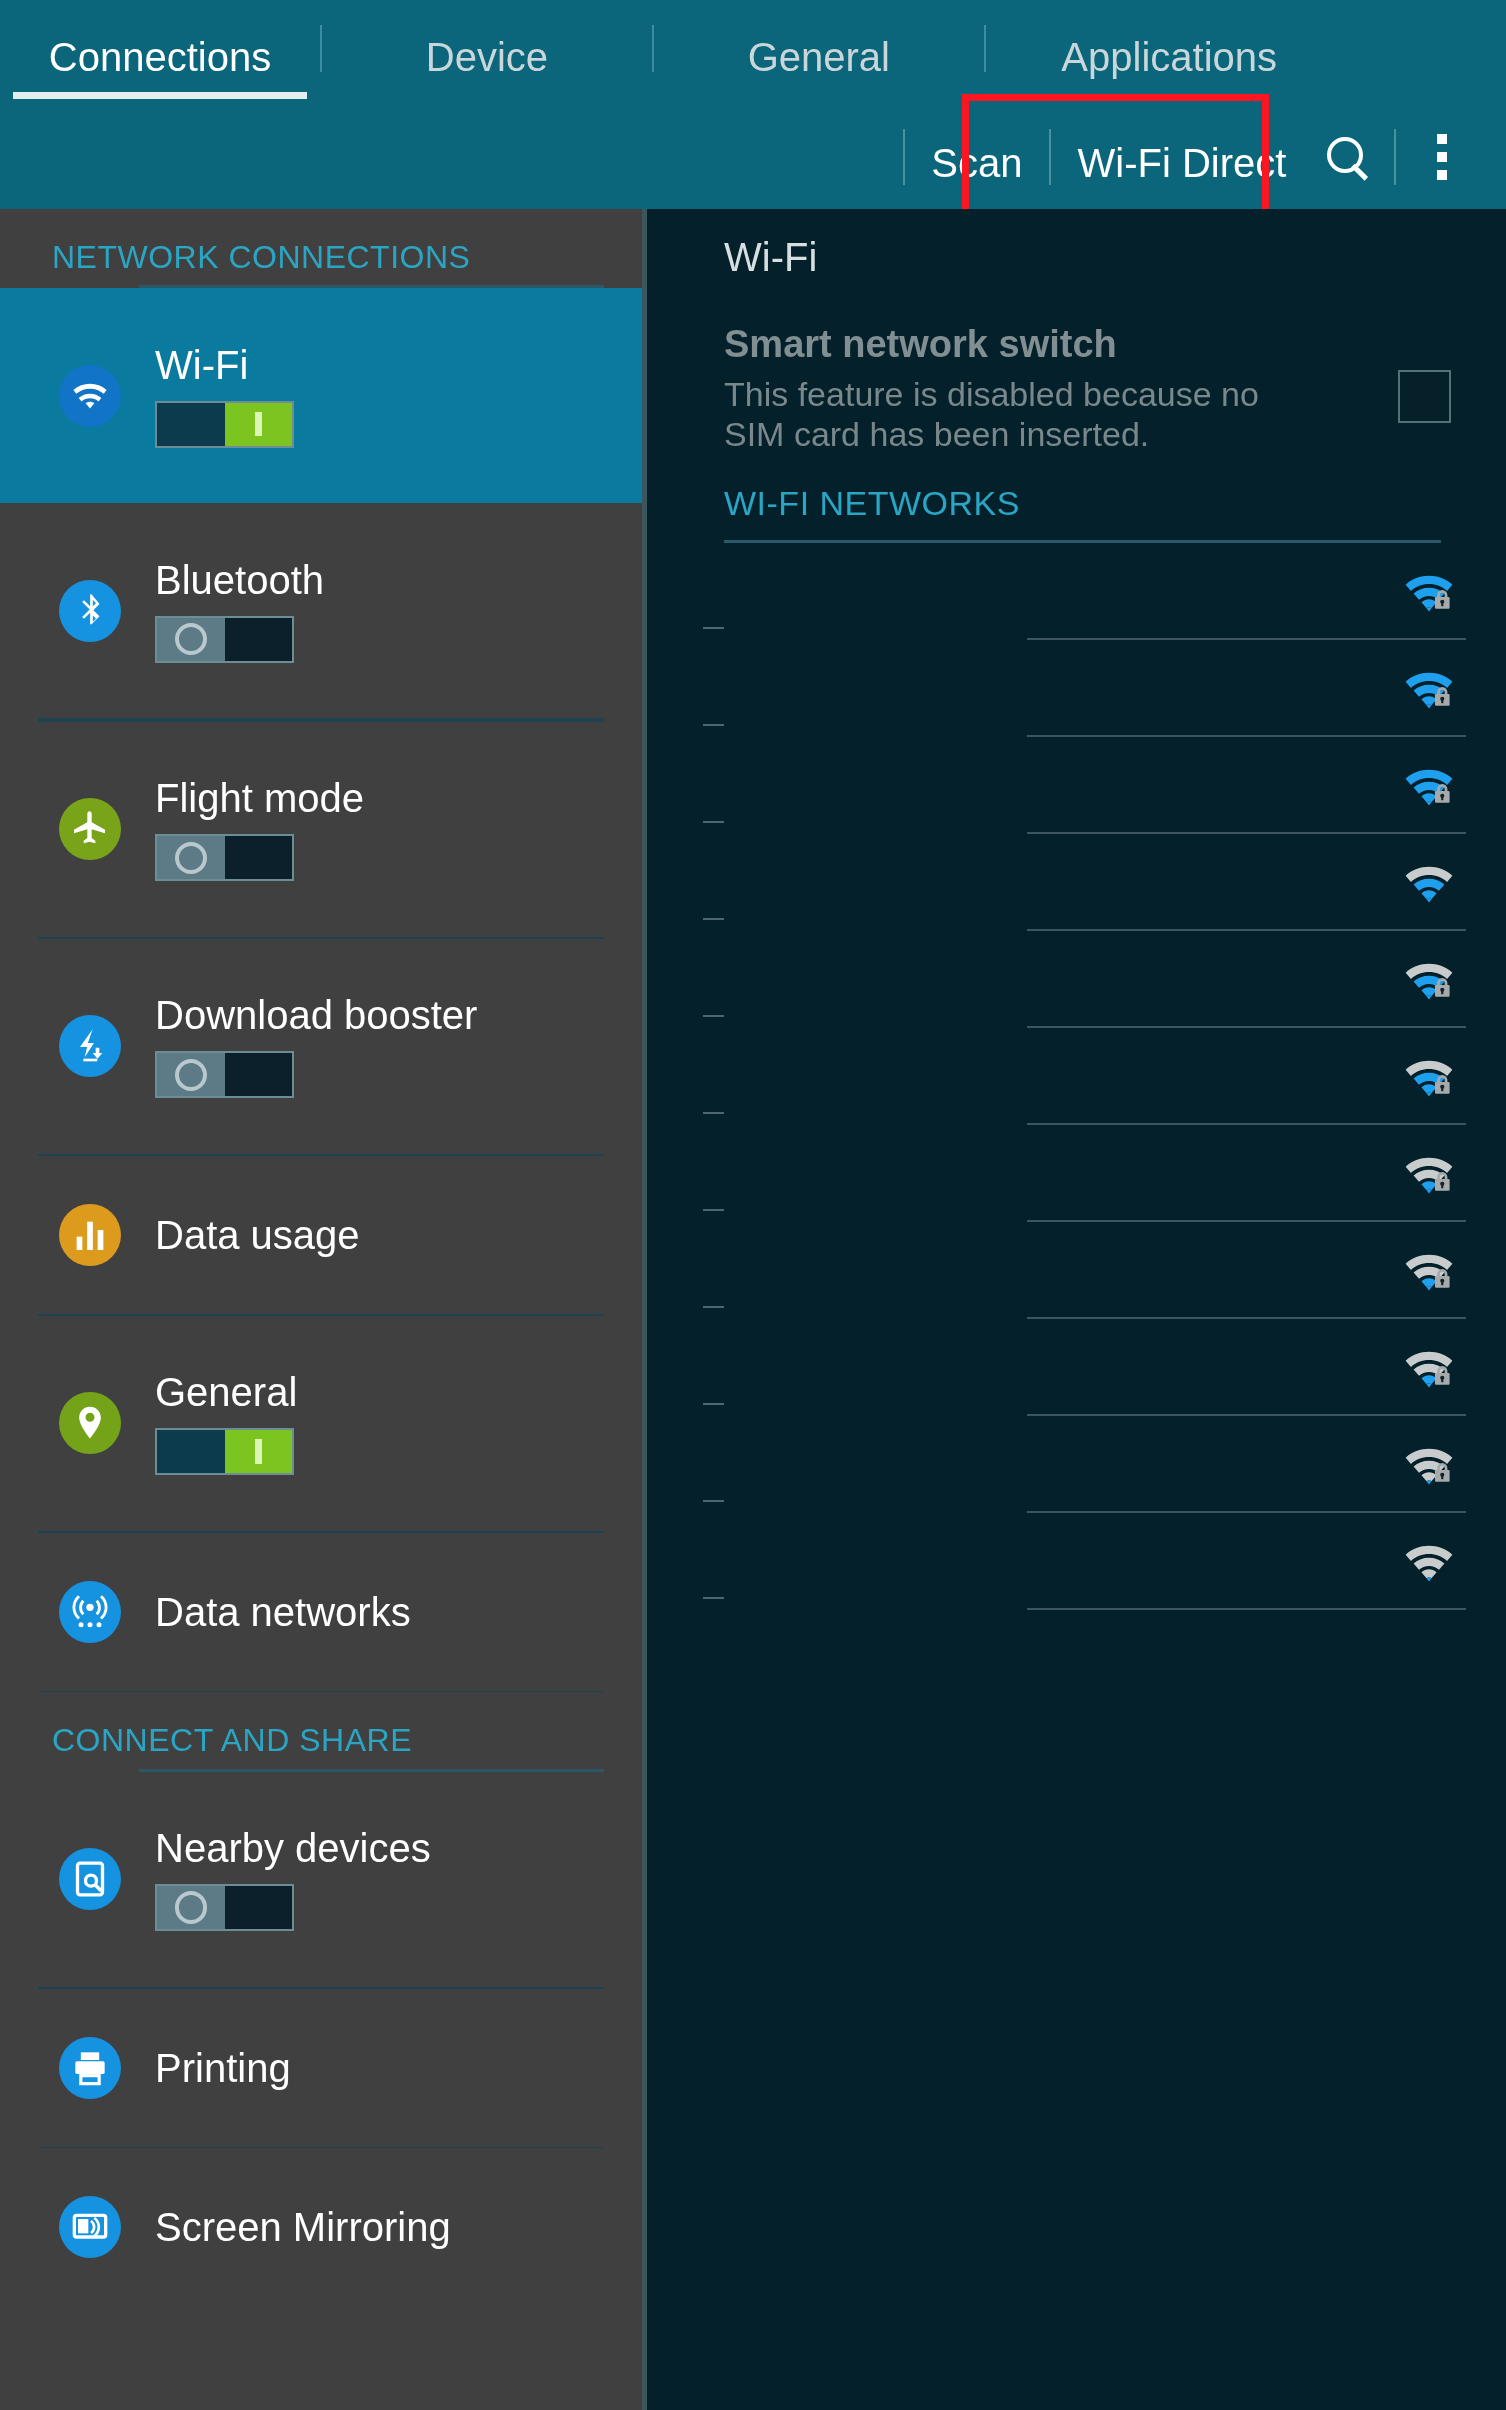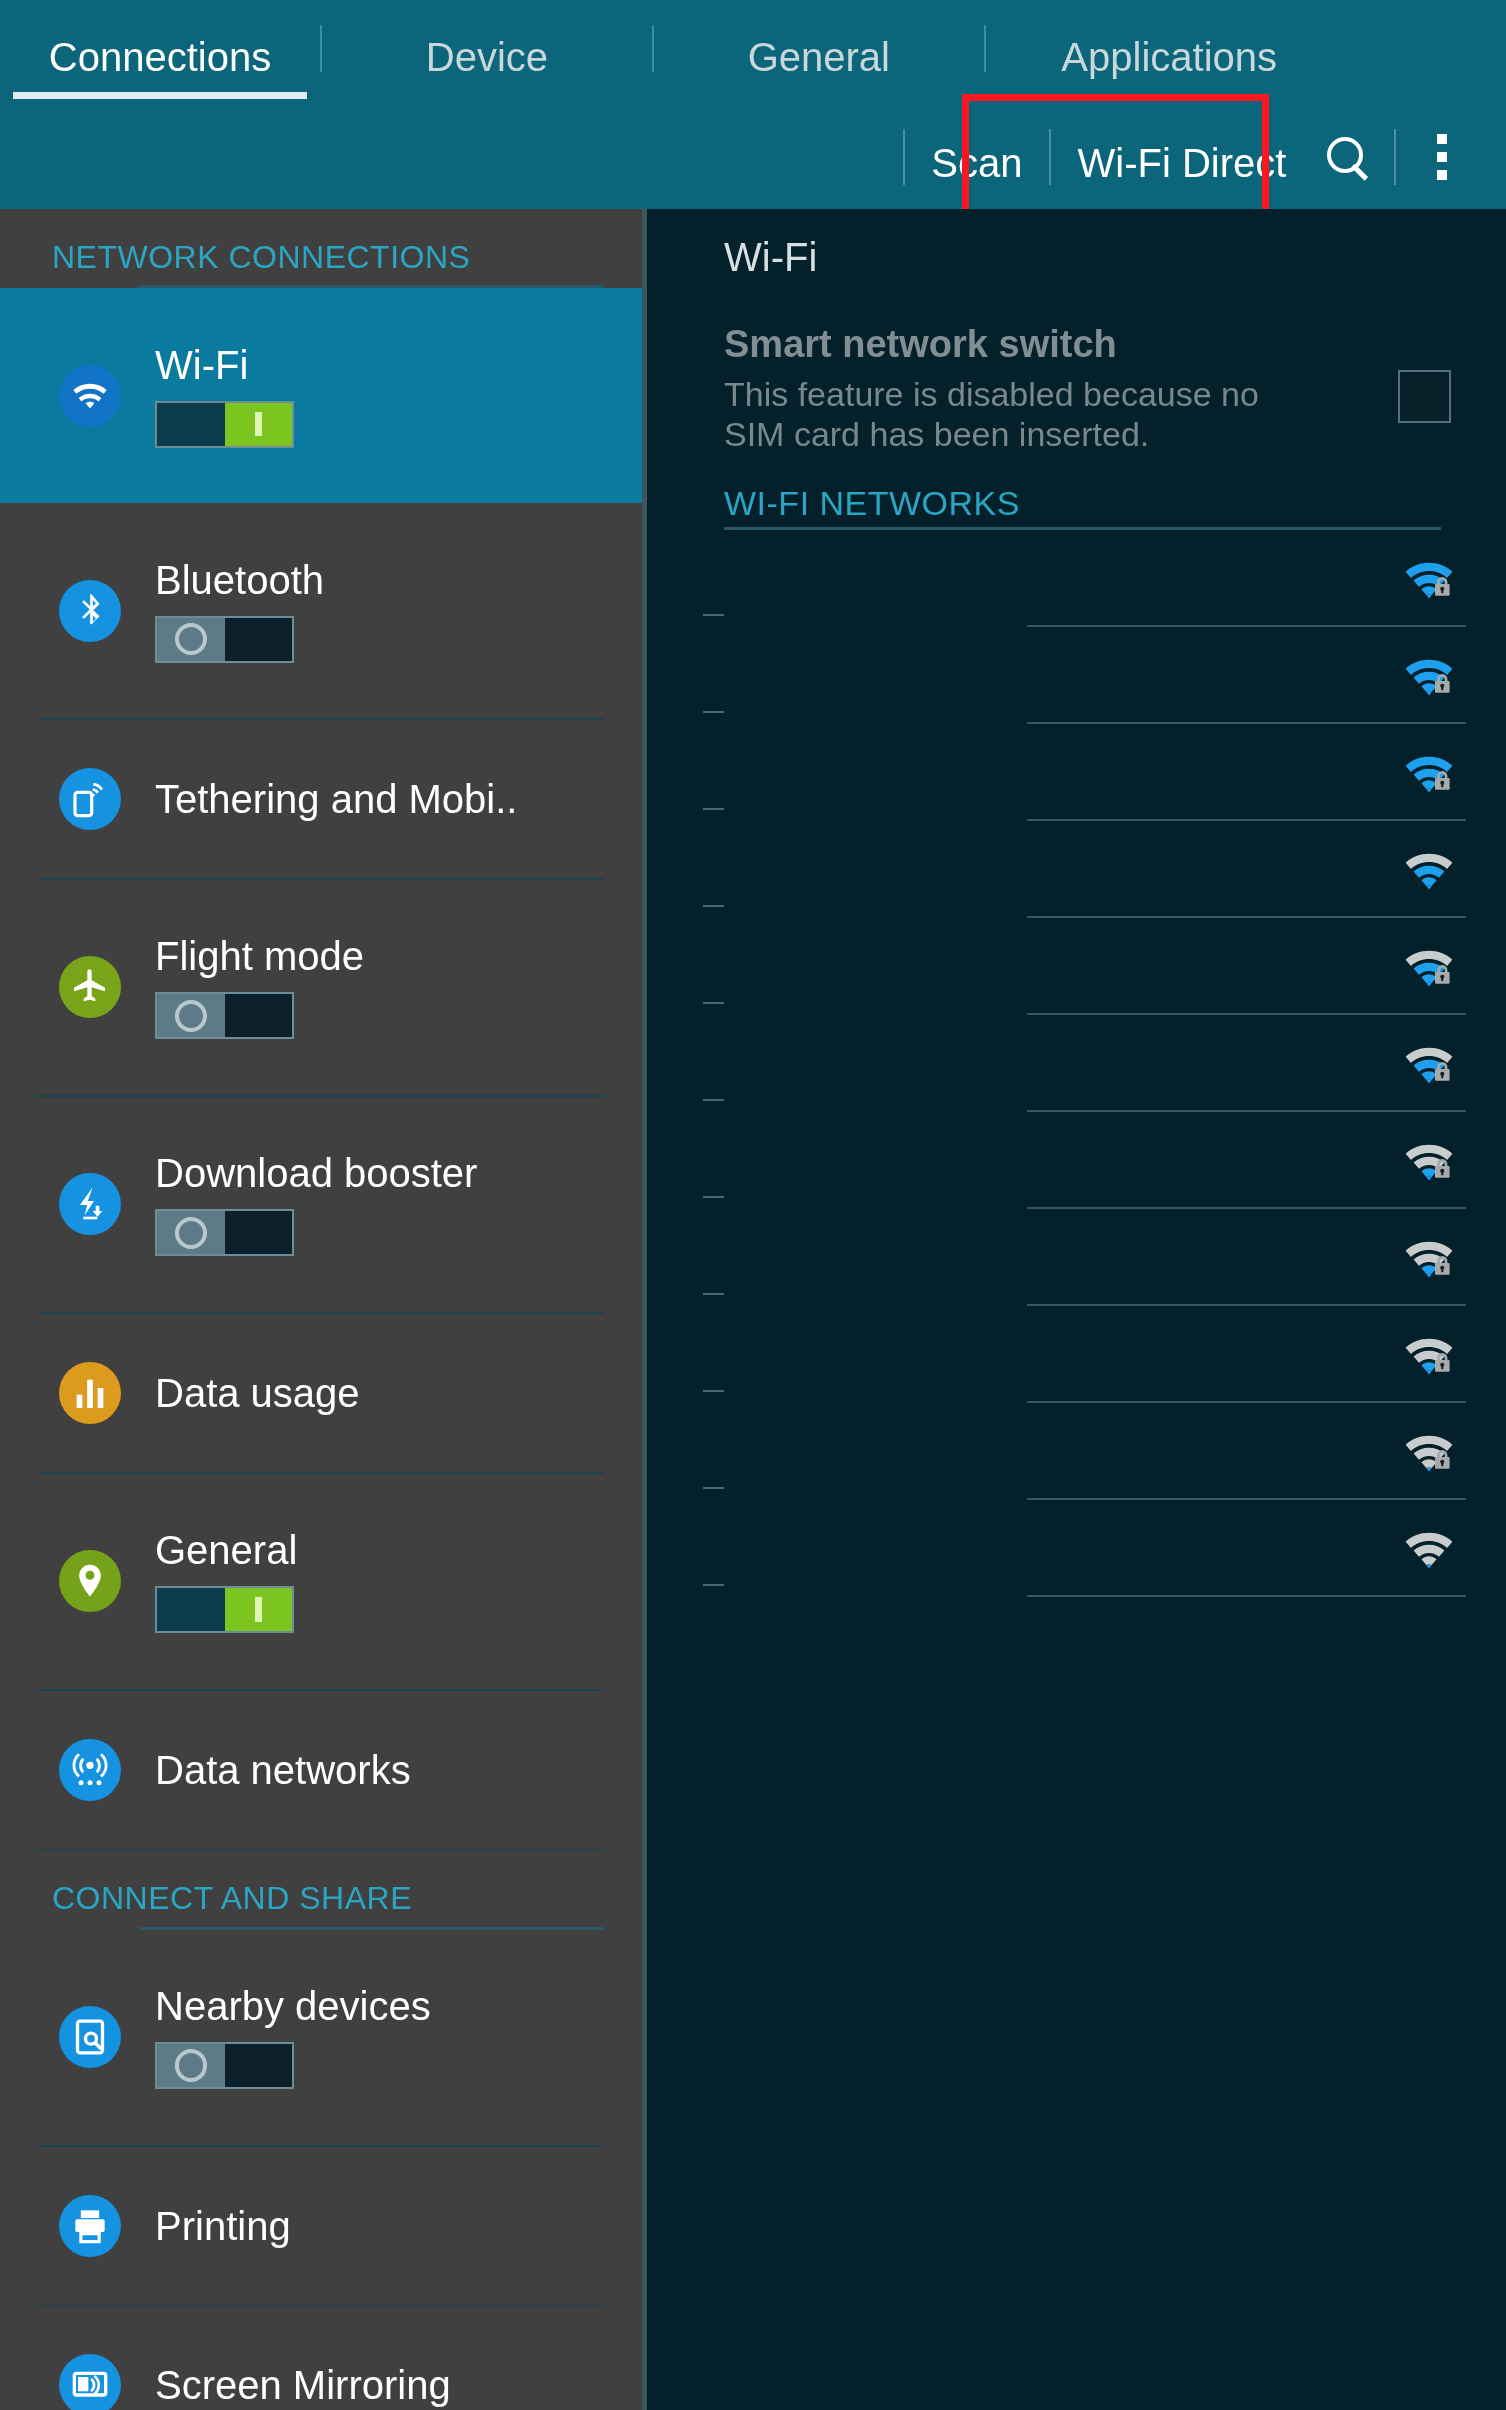--- a/index.html
+++ b/index.html
@@ -143,21 +143,21 @@
     position: relative; margin-top: 43px; padding: 0 0 0 77px;
   }
   .sns-title { font-size: 38px; color: #818f93; font-weight: bold; }
   .sns-desc { font-size: 34px; color: #7a888c; line-height: 1.18; margin-top: 7.5px; max-width: 584px;}
   .sns-check {
     position: absolute; right: 56px; top: 47px;
     width: 53px; height: 53px; border: 2.8px solid #56707a; background: #06202a;
   }
   .wifi-head {
     color: #2aa6c4; font-size: 34px; letter-spacing: 0.5px;
-    padding: 30px 0 4px 77px;
+    padding: 30px 0 17px 77px;
   }
   .wifi-rule { height: 2.8px; background: #2b5866; margin: 0 66px 0 77px; }
 
   .nrow {
     position: relative; height: 97px;
   }
   .nrow-name {
     position: absolute; left: 58px; top: 50%; transform: translateY(-50%);
     font-size: 36px; color: #e3eaec; white-space: nowrap;
   }
@@ -248,32 +248,20 @@
           </span>
           <div class="s-body">
             <div class="s-label">Bluetooth</div>
             <div class="toggle off">
               <span class="half left"></span>
               <span class="half right"></span>
             </div>
           </div>
         </div>
         <div class="srow-rule"></div>
-        <div class="srow">
-          <span class="s-icon" style="background:#1592e0">
-            <svg class="glyph" viewBox="0 0 24 24" fill="#fff" xmlns="http://www.w3.org/2000/svg">
-              <rect x="3" y="8" width="10" height="14" rx="1.6" fill="none" stroke="#fff" stroke-width="1.9"></rect>
-              <rect x="5.2" y="10.4" width="5.6" height="8" fill="#fff" opacity="0"></rect>
-              <path d="M14.2 2.2c2.4.3 4.4 1.6 5.6 3.6l-1.5.9c-1-1.6-2.6-2.6-4.5-2.8l.4-1.7zM13.8 5.5c1.5.2 2.8 1 3.6 2.3l-1.5.9c-.6-.9-1.5-1.5-2.5-1.6l.4-1.6zM13.4 8.6c.7.1 1.3.5 1.7 1.1l-1.5.9c-.2-.3-.5-.5-.8-.5l.6-1.5z"></path>
-            </svg>
-          </span>
-          <div class="s-body">
-            <div class="s-label">Tethering and Mobi..</div>
-          </div>
-        </div>
         <div class="srow-rule"></div>
         <div class="srow tall">
           <span class="s-icon" style="background:#79a41a">
             <svg class="glyph" viewBox="0 0 24 24" fill="#fff" xmlns="http://www.w3.org/2000/svg">
               <path d="M21 14.5v-2l-8-4.5V2.8c0-.8-.6-1.4-1.3-1.4s-1.3.6-1.3 1.4V8l-8 4.5v2l8-2.4v5.3l-2.2 1.6v1.6l3.5-1 3.5 1v-1.6L13 17.4v-5.3l8 2.4z"></path>
             </svg>
           </span>
           <div class="s-body">
             <div class="s-label">Flight mode</div>
             <div class="toggle off">

